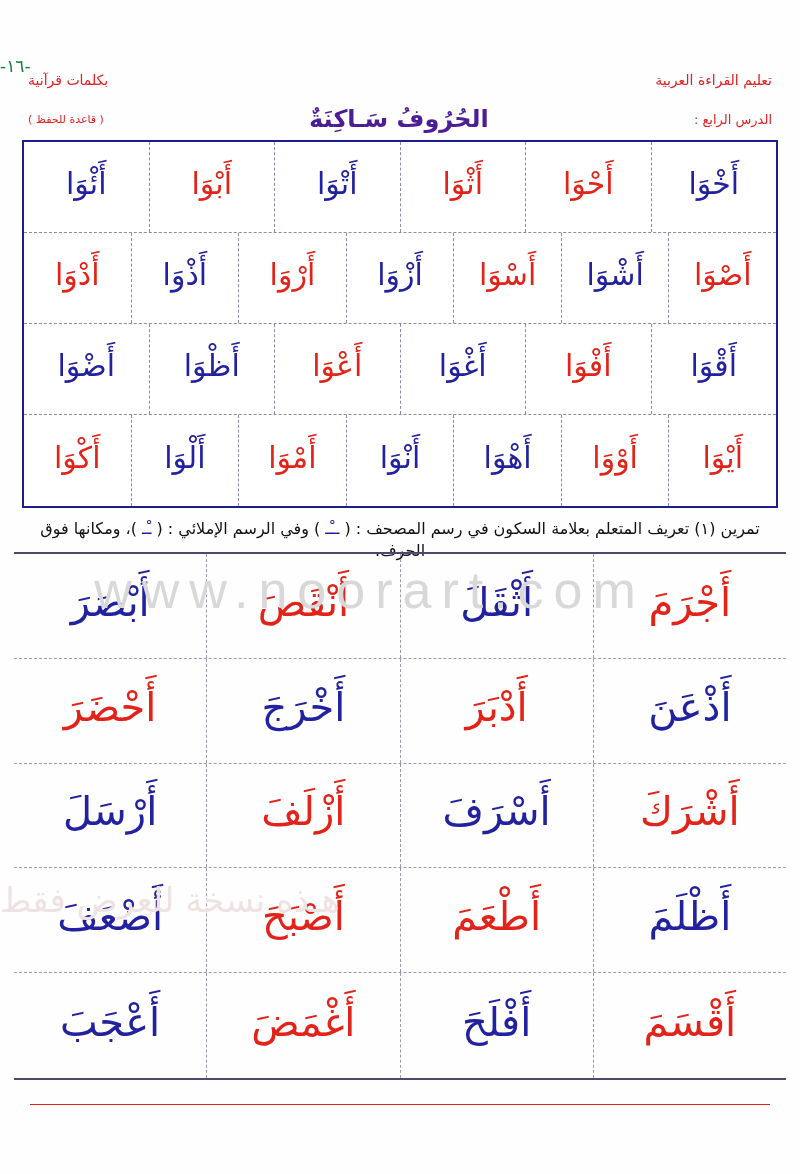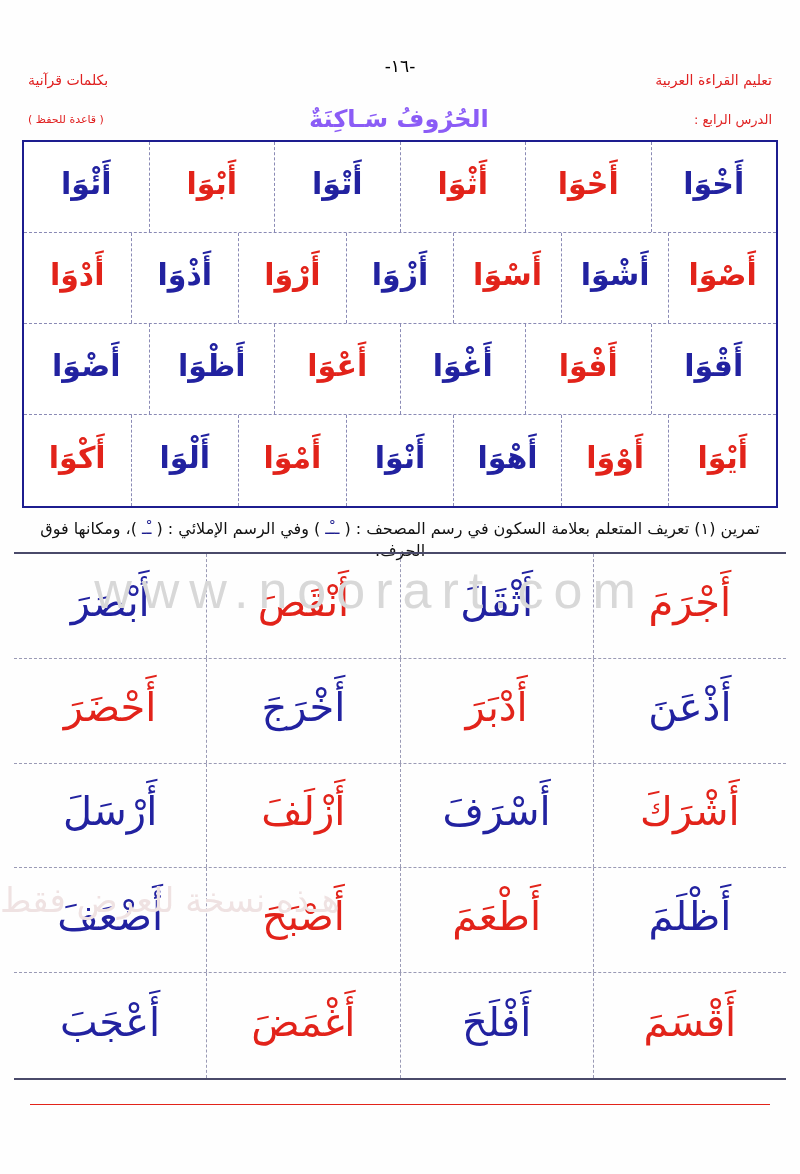--- a/index.html
+++ b/index.html
@@ -39,23 +39,23 @@
     font-family: "DejaVu Sans", sans-serif;
     white-space: nowrap;
   }
   .header-left {
     color: #e02020;
   }
   .page-number {
     position: absolute;
     top: 56px;
     left: 0; right: 0;
-    text-align: center;
+    text-align: left;
     font-size: 17px;
-    color: #000000;
+    color: #15803d;
     font-family: "DejaVu Sans", sans-serif;
   }
 
   
   .title-row {
     position: absolute;
     top: 104px;
     left: 28px;
     right: 28px;
     height: 30px;
@@ -63,21 +63,21 @@
     align-items: center;
     justify-content: space-between;
   }
   .lesson-label {
     font-size: 13px;
     color: #e02020;
     white-space: nowrap;
   }
   .main-title {
     font-size: 24px;
-    color: #8b5cf6;
+    color: #4c1d95;
     font-weight: bold;
     letter-spacing: 1px;
     white-space: nowrap;
   }
   .memorize-note {
     font-size: 11px;
     color: #e02020;
     white-space: nowrap;
   }
 
@@ -104,21 +104,20 @@
     flex: 1 1 0;
     display: flex;
     align-items: center;
     justify-content: center;
     box-sizing: border-box;
     border-left: 1px dashed #8a8ab5;
     font-size: 30px;
     line-height: 1;
     padding-bottom: 6px;
     font-family: "DejaVu Sans", sans-serif;
-    font-weight: bold;
   }
   .grid1 .cell:last-child { border-left: none; }
   .c-red { color: #e2231a; }
   .c-blue { color: #2222a0; }
 
   
   .exercise-line {
     position: absolute;
     top: 518px;
     left: 28px;

